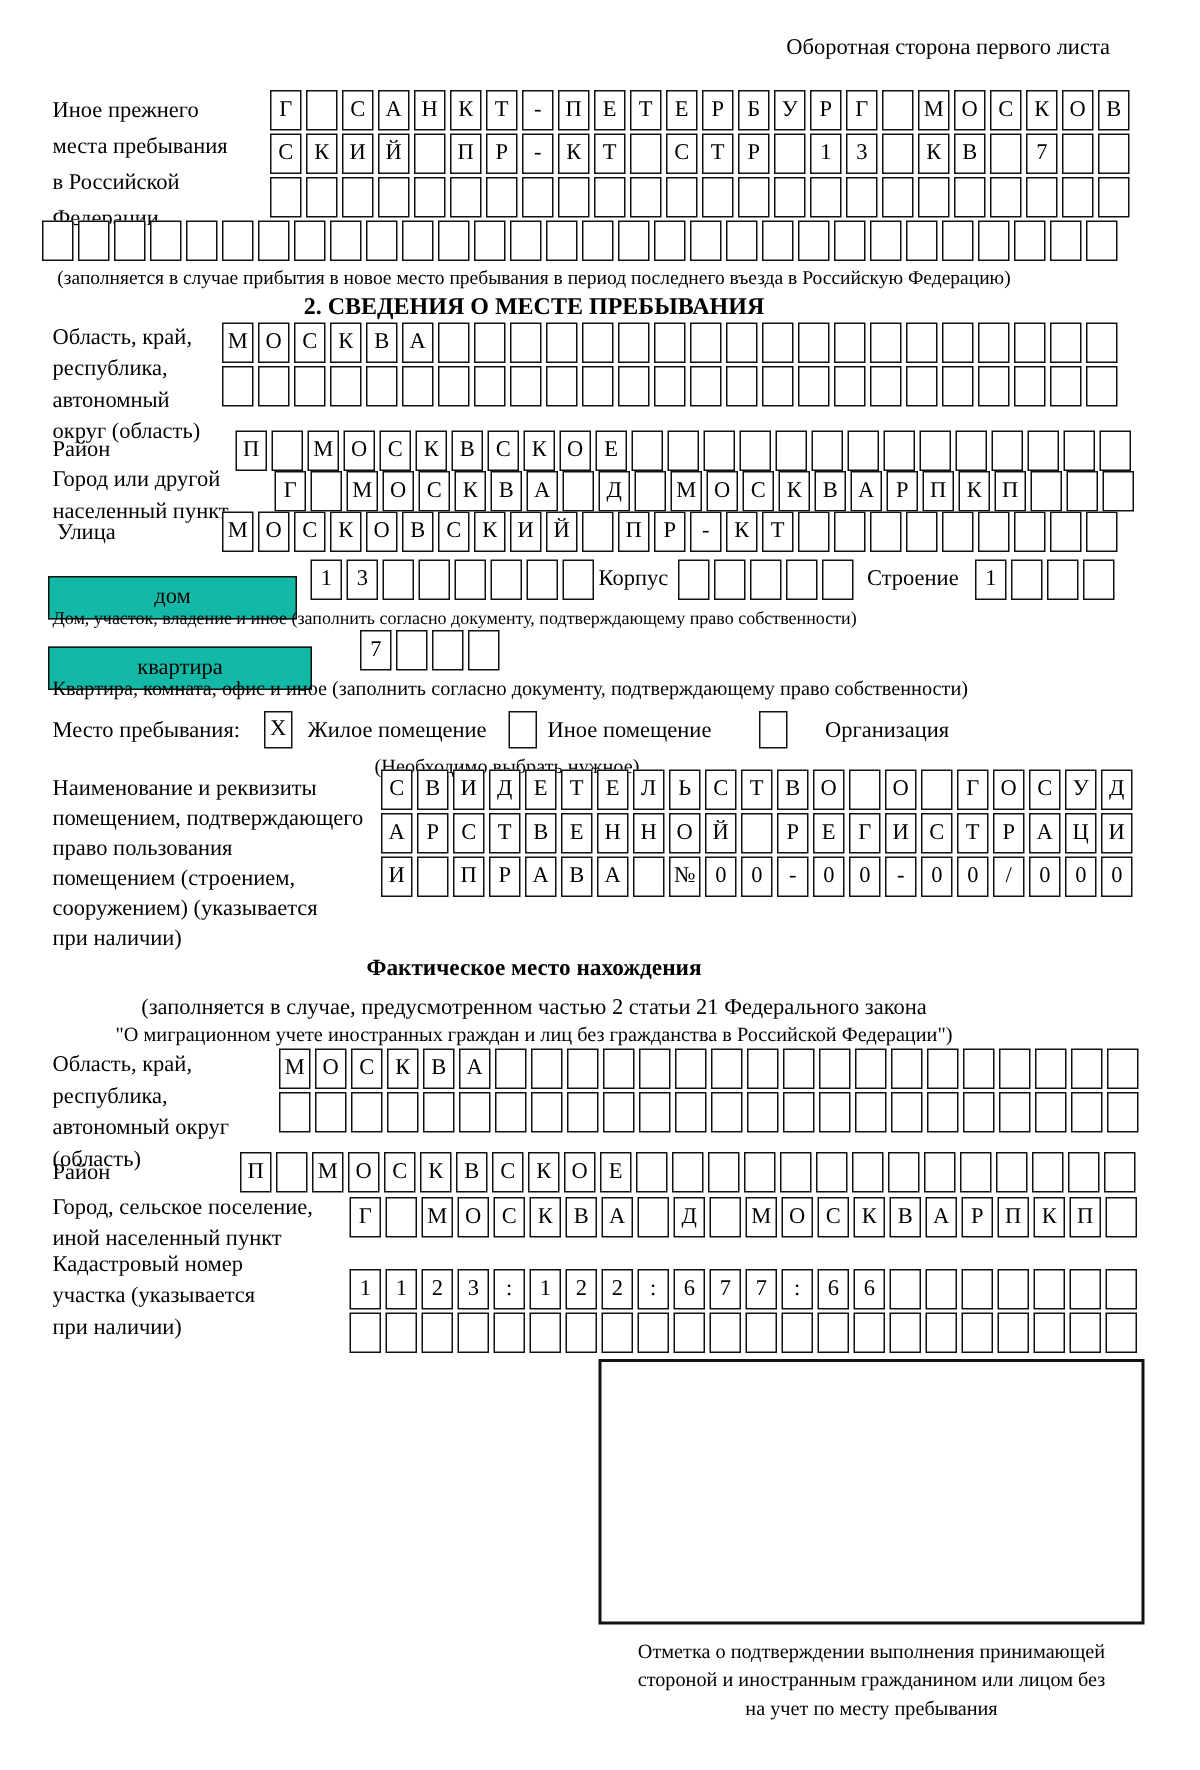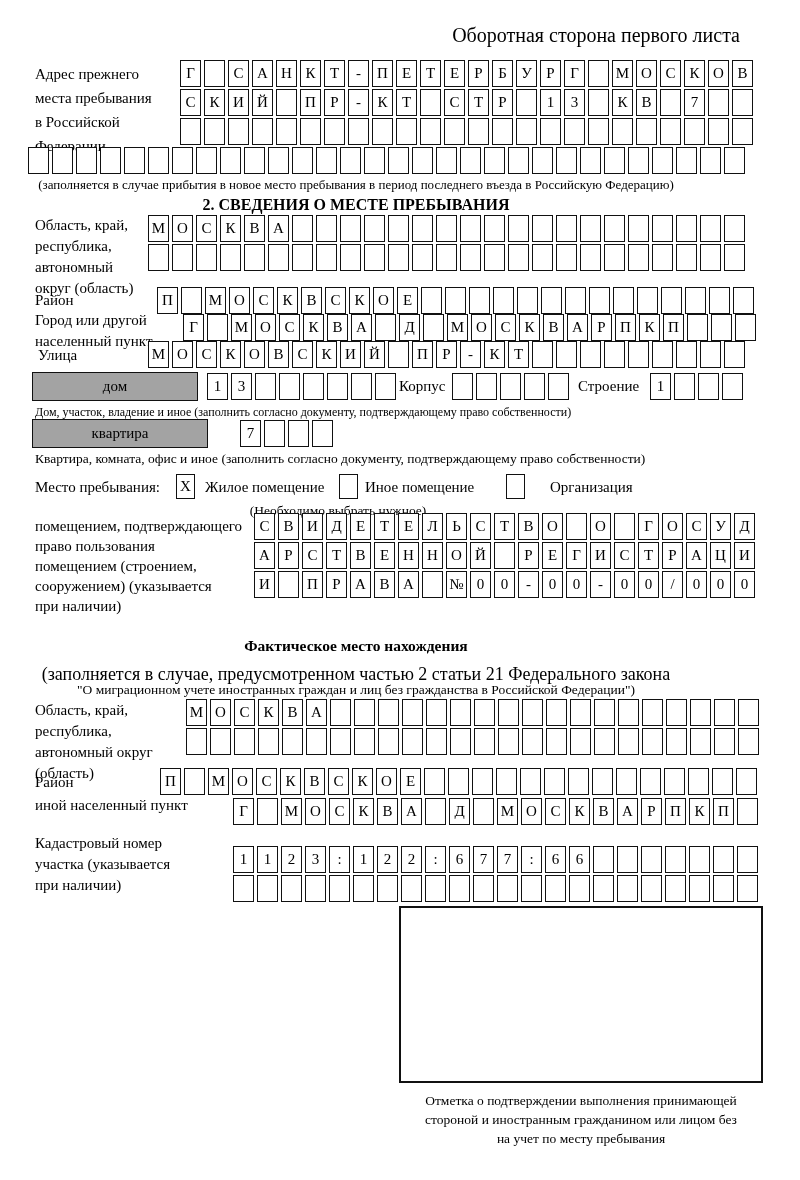--- a/index.html
+++ b/index.html
@@ -14,39 +14,39 @@
   .center{text-align:center;width:712px;left:0;}
   .title{font-weight:bold;font-size:16px;}
   .subtitle{font-weight:bold;font-size:15.5px;}
   .cellrow{display:flex;gap:3px;}
   .cell{
     box-sizing:border-box;width:21px;height:27px;border:1.6px solid #111;
     display:flex;align-items:center;justify-content:center;
     font-size:15px;line-height:1;background:#fff;flex-shrink:0;
   }
   .widebox{
-    box-sizing:border-box;border:1.6px solid #111;height:29px;background:#a3a3a3;
-    display:flex;align-items:center;justify-content:center;font-size:15px;
+    box-sizing:border-box;border:1.6px solid #111;height:29px;background:#14b8a6;
+    display:flex;align-items:center;justify-content:center;font-size:15px;margin-top:12px;
   }
   .checkbox{
     box-sizing:border-box;width:19px;height:25px;border:1.6px solid #111;background:#fff;
     display:inline-flex;align-items:center;justify-content:center;font-size:15px;
   }
   .bigbox{box-sizing:border-box;border:2px solid #111;background:#fff;}
   .caption{font-size:13.5px;line-height:19px;text-align:center;}
 </style>
 </head>
 <body>
 
 <div class="page">
 
-  <div class="abs" style="top:24px;left:0;width:740px;text-align:right;font-size:20px;">Оборотная сторона первого листа</div>
+  <div class="abs" style="top:24px;left:0;width:740px;text-align:right;font-size:15px;">Оборотная сторона первого листа</div>
 
   <div class="abs lbl-wide" style="left:35px;top:62px;width:145px;">
-      <div>Адрес прежнего</div>
+      <div>Иное прежнего</div>
       <div>места пребывания</div>
       <div>в Российской</div>
       <div>Федерации</div>
     </div>
   <div class="abs cellrow" style="left:180px;top:60px;">
       <span class="cell">Г</span>
       <span class="cell"></span>
       <span class="cell">С</span>
       <span class="cell">А</span>
       <span class="cell">Н</span>
@@ -348,20 +348,21 @@
   <div class="abs lbl" style="left:35px;top:477px;">Место пребывания:</div>
   <span class="abs checkbox" style="left:176px;top:474px;">X</span>
   <div class="abs lbl" style="left:205px;top:477px;">Жилое помещение</div>
   <span class="abs checkbox" style="left:339px;top:474px;"></span>
   <div class="abs lbl" style="left:365px;top:477px;">Иное помещение</div>
   <span class="abs checkbox" style="left:506px;top:474px;"></span>
   <div class="abs lbl" style="left:550px;top:477px;">Организация</div>
   <div class="abs note" style="left:238px;top:503px;width:200px;text-align:center;font-size:13.5px;">(Необходимо выбрать нужное)</div>
 
   <div class="abs" style="left:35px;top:516px;width:215px;font-size:15px;line-height:20px;">
+      <div>Наименование и реквизиты</div>
       <div>помещением, подтверждающего</div>
       <div>право пользования</div>
       <div>помещением (строением,</div>
       <div>сооружением) (указывается</div>
       <div>при наличии)</div>
     </div>
   <div class="abs cellrow" style="left:254px;top:513px;">
       <span class="cell">С</span>
       <span class="cell">В</span>
       <span class="cell">И</span>
@@ -425,21 +426,21 @@
       <span class="cell">-</span>
       <span class="cell">0</span>
       <span class="cell">0</span>
       <span class="cell">/</span>
       <span class="cell">0</span>
       <span class="cell">0</span>
       <span class="cell">0</span>
     </div>
 
   <div class="abs subtitle center" style="top:637px;">Фактическое место нахождения</div>
-  <div class="abs note center" style="top:664px;font-size:18px;">(заполняется в случае, предусмотренном частью 2 статьи 21 Федерального закона</div>
+  <div class="abs note center" style="top:664px;font-size:15px;">(заполняется в случае, предусмотренном частью 2 статьи 21 Федерального закона</div>
   <div class="abs note center" style="top:682px;font-size:13.5px;">"О миграционном учете иностранных граждан и лиц без гражданства в Российской Федерации")</div>
 
   <div class="abs lbl" style="left:35px;top:700px;width:145px;">
       <div>Область, край,</div>
       <div>республика,</div>
       <div>автономный округ</div>
       <div>(область)</div>
     </div>
   <div class="abs cellrow" style="left:186px;top:699px;">
       <span class="cell">М</span>
@@ -517,20 +518,21 @@
       <span class="cell"></span>
       <span class="cell"></span>
       <span class="cell"></span>
       <span class="cell"></span>
       <span class="cell"></span>
       <span class="cell"></span>
       <span class="cell"></span>
     </div>
 
   <div class="abs lbl" style="left:35px;top:795px;width:195px;">
+      <div>Город, сельское поселение,</div>
       <div>иной населенный пункт</div>
     </div>
   <div class="abs cellrow" style="left:233px;top:798px;">
       <span class="cell">Г</span>
       <span class="cell"></span>
       <span class="cell">М</span>
       <span class="cell">О</span>
       <span class="cell">С</span>
       <span class="cell">К</span>
       <span class="cell">В</span>

